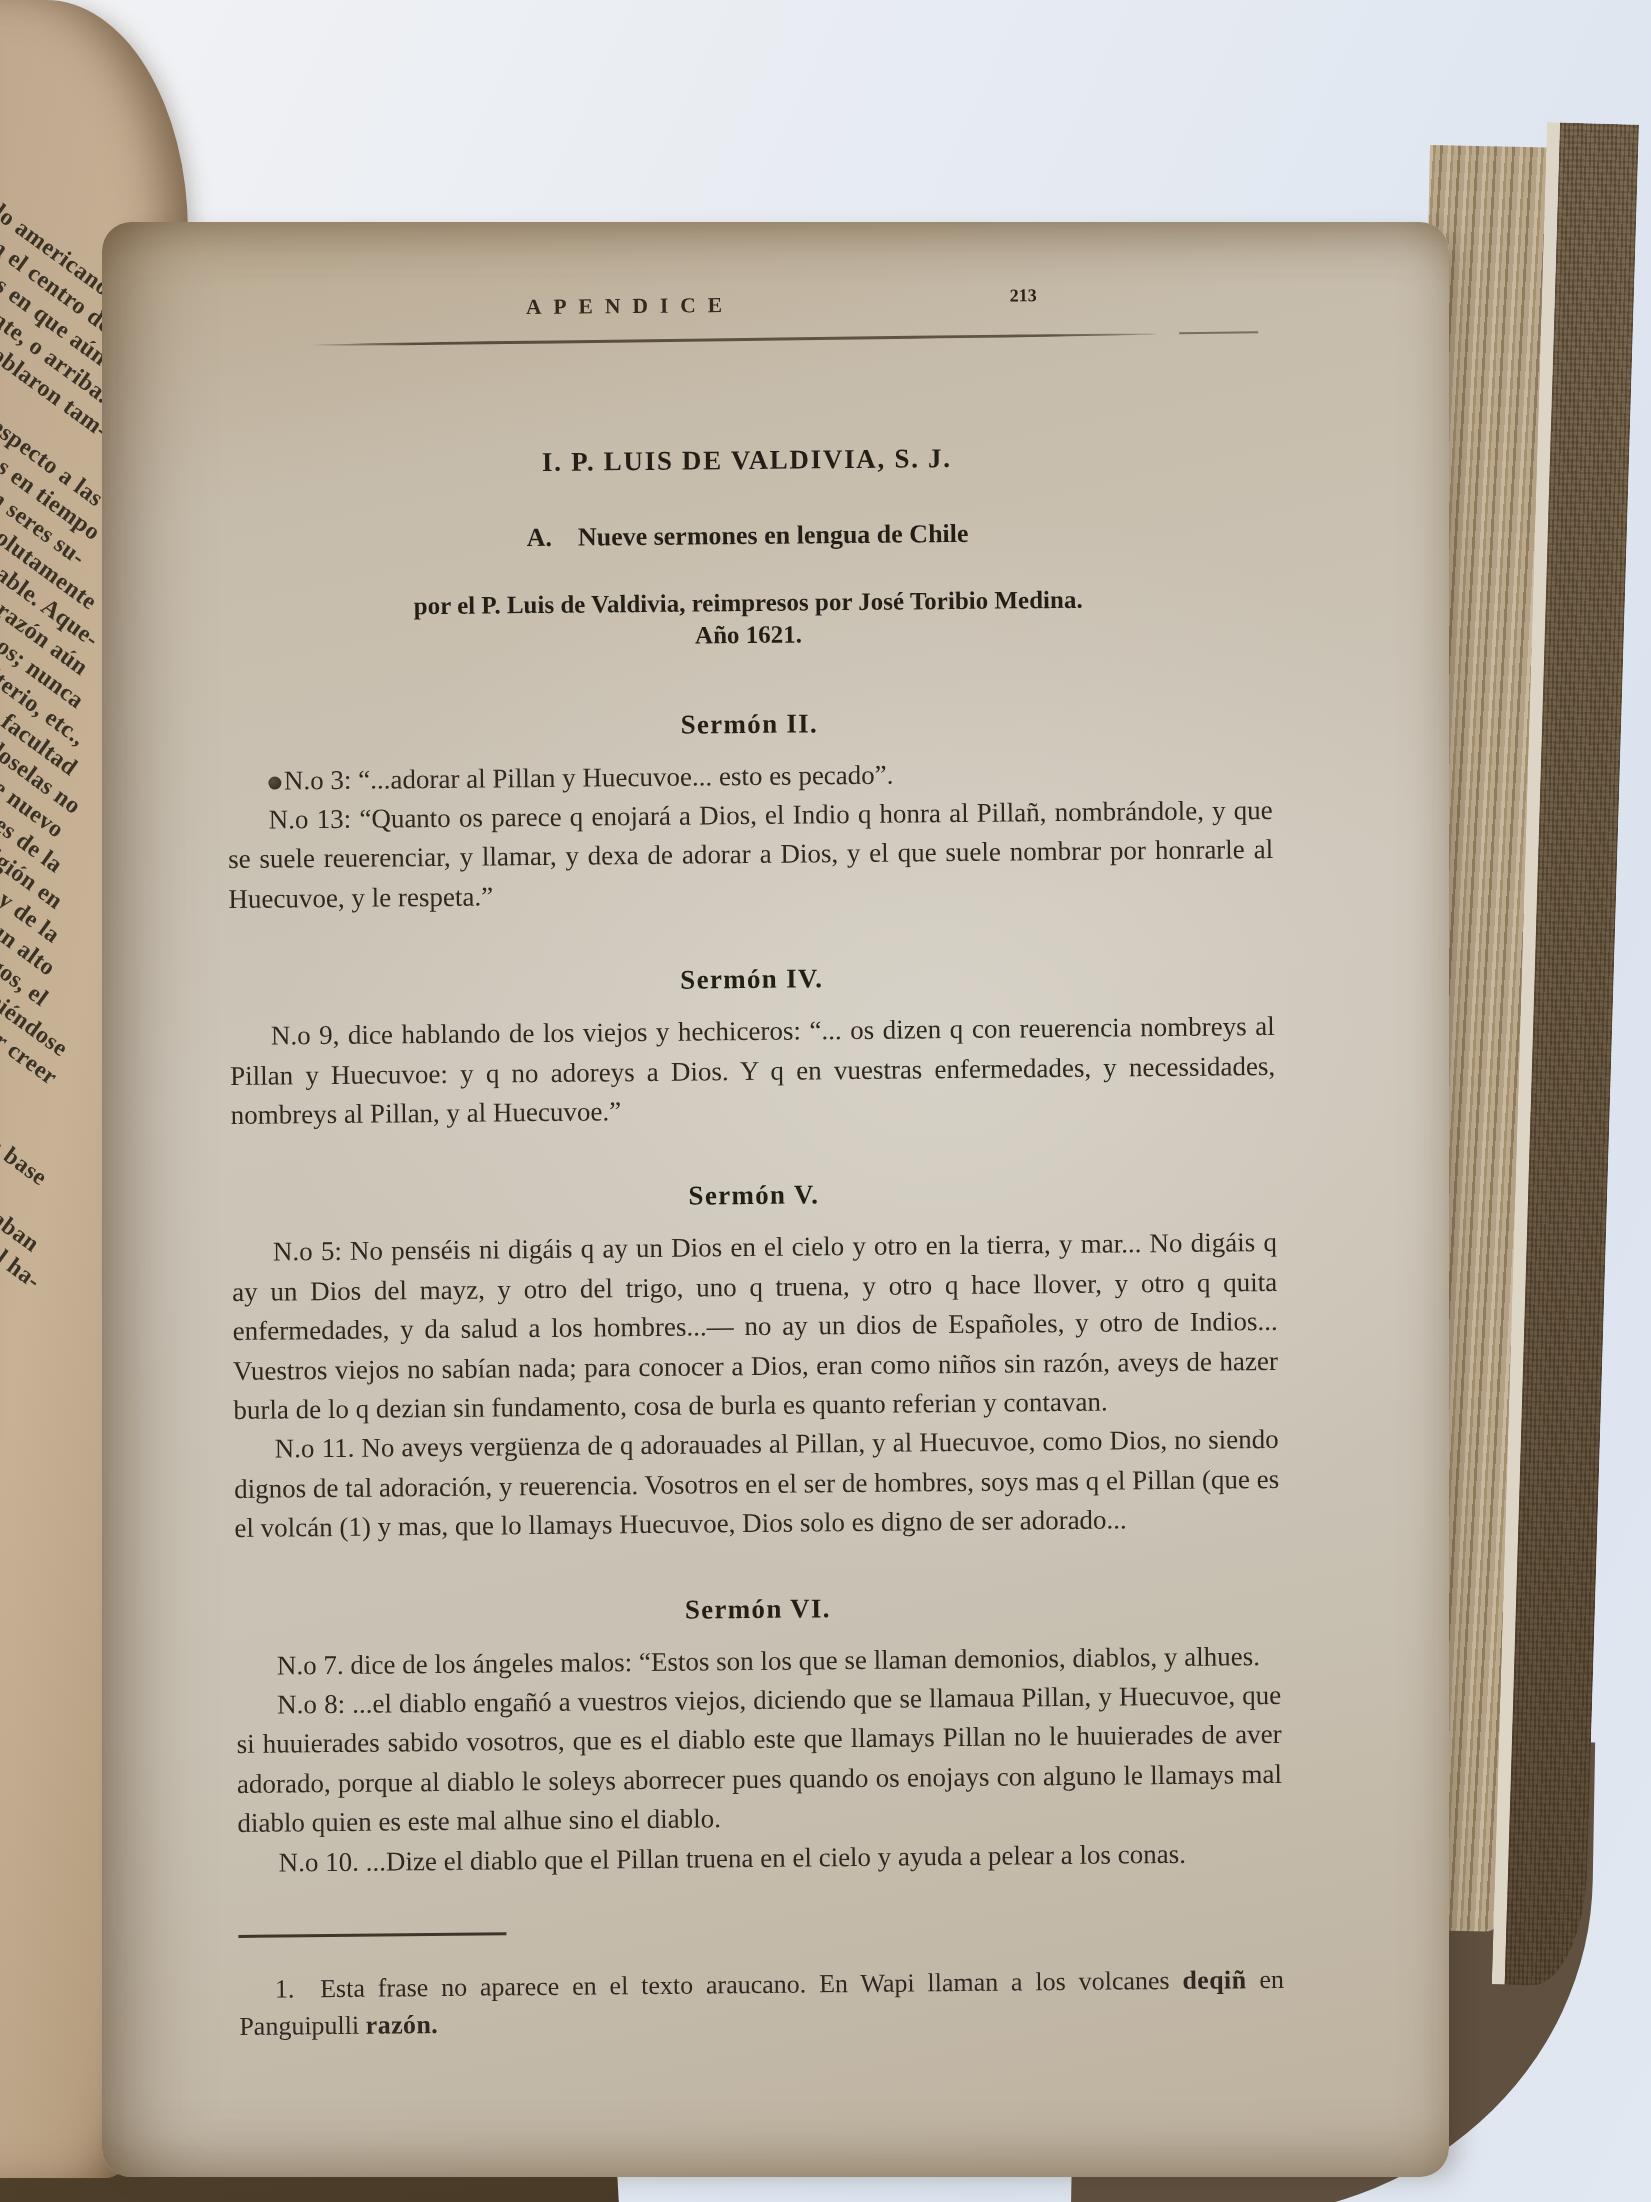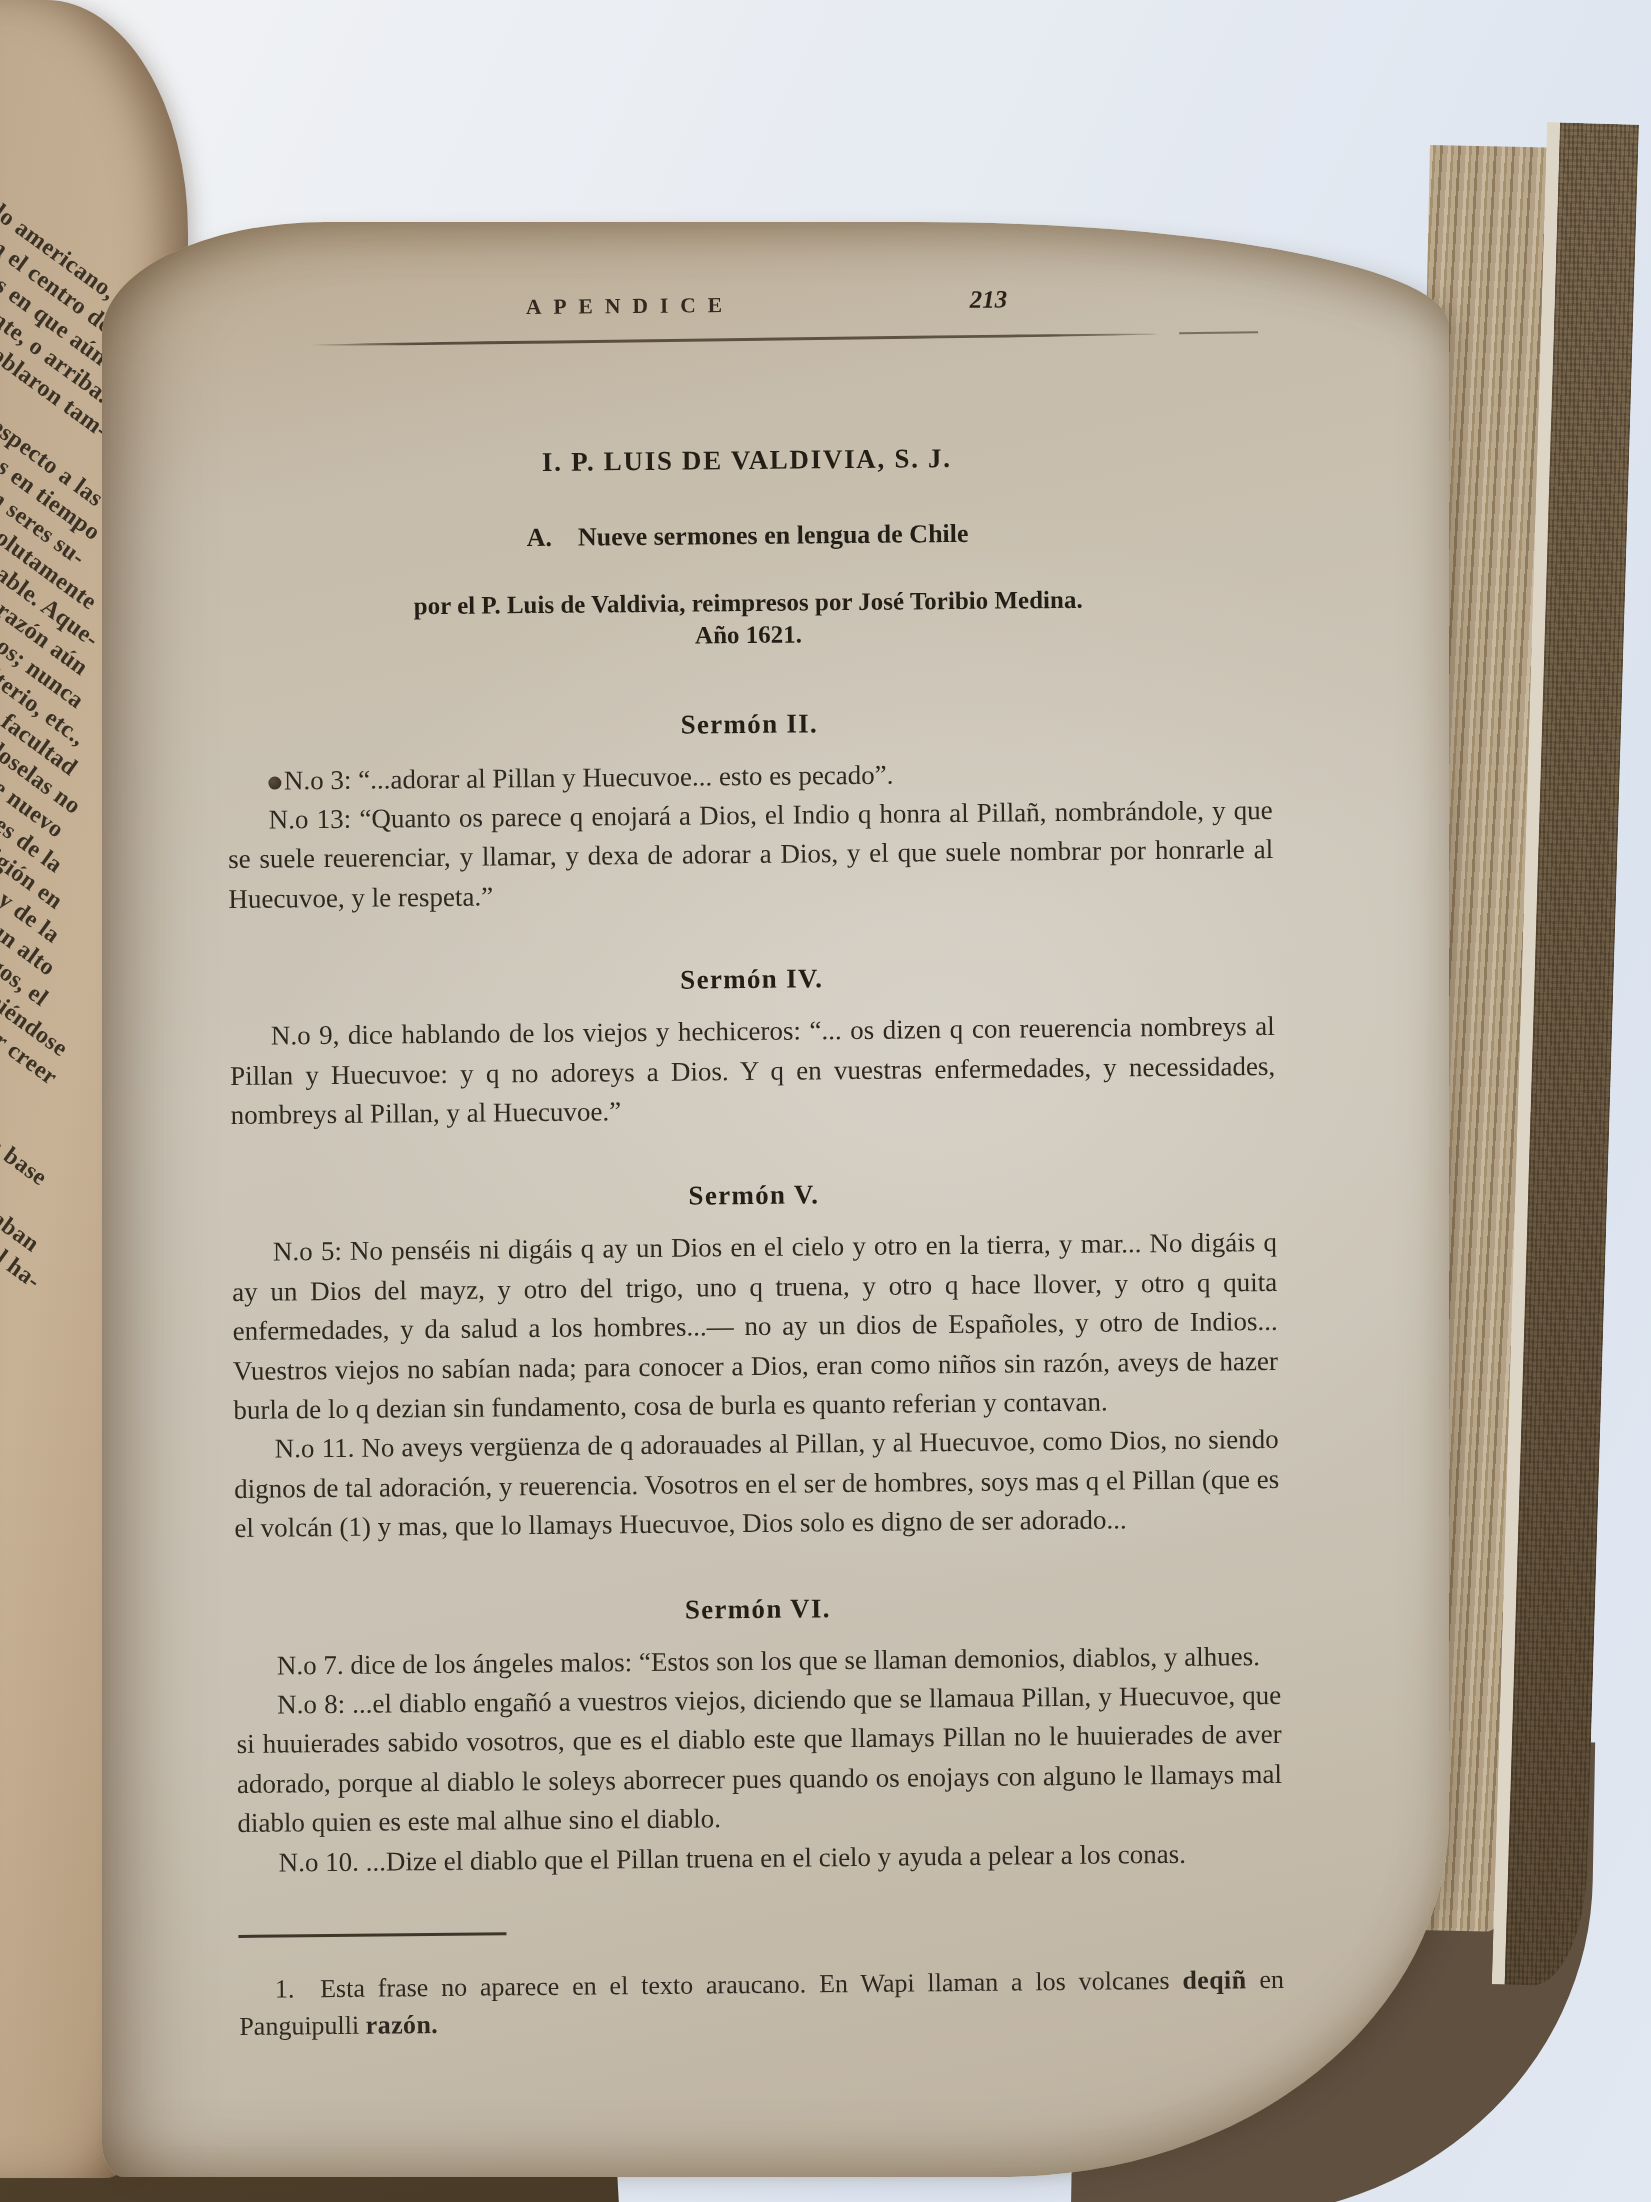--- a/index.html
+++ b/index.html
@@ -55,29 +55,30 @@
     border-top-left-radius:224px 112px;
     border-top-right-radius:533px 103px;
     border-bottom-right-radius:447px 361px;
     border-bottom-left-radius:22.4px 34px;
     box-shadow:
       inset 62px 0 82px -41px rgba(72,46,22,.5),
       inset 0 38px 52px -33px rgba(95,70,40,.45),
       inset -22.4px 0 52px -26px rgba(110,85,55,.35),
       inset 0 -40px 60px -29px rgba(100,78,48,.38),
       13.8px 6.9px 26px -8.6px rgba(60,45,25,.3);
+    border-radius: 29px;
   }
   
   .page-content{
     position:absolute;left:120px;top:0;width:1045px;color:#2e2820;
     transform:rotate(-.55deg);transform-origin:top left;
   }
   .running-head{position:relative;height:36px;margin-top:76px;}
   .rh-title{position:absolute;left:303px;font-size:21.5px;font-weight:bold;letter-spacing:12px;color:#33291e;}
-  .rh-num{position:absolute;left:747px;top:-5.2px;font-size:25px;font-weight:bold;color:#2b2218;font-style:italic;}
+  .rh-num{position:absolute;left:787px;top:-5.2px;font-size:18px;font-weight:bold;color:#2b2218;}
   .head-rule{position:relative;margin:8.6px 0 0 89px;width:845px;height:2.6px;
     background:linear-gradient(90deg,rgba(70,58,44,.2),rgba(70,58,44,.85) 12%,rgba(70,58,44,.8) 88%,rgba(70,58,44,.3));
     border-radius:50%/100%;transform:rotate(-.2deg);}
   .head-rule::after{content:"";position:absolute;left:867px;top:0;width:79px;height:1.7px;background:rgba(70,58,44,.6);}
   .doc-title{margin:105px 0 0;text-align:center;font-size:27px;font-weight:bold;letter-spacing:1.7px;color:#241f16;}
   .doc-subtitle{margin:45px 0 0;text-align:center;font-size:26px;font-weight:bold;color:#241f16;}
   .doc-byline{margin:38px 0 0;text-align:center;font-size:25px;font-weight:bold;color:#241f16;}
   .doc-year{margin:3.4px 0 0;text-align:center;font-size:25px;font-weight:bold;color:#241f16;}
   .section-heading{margin:50px 0 0;text-align:center;font-size:27px;font-weight:bold;letter-spacing:1.3px;color:#241f16;}
   .section-heading.first{margin-top:60px;}

